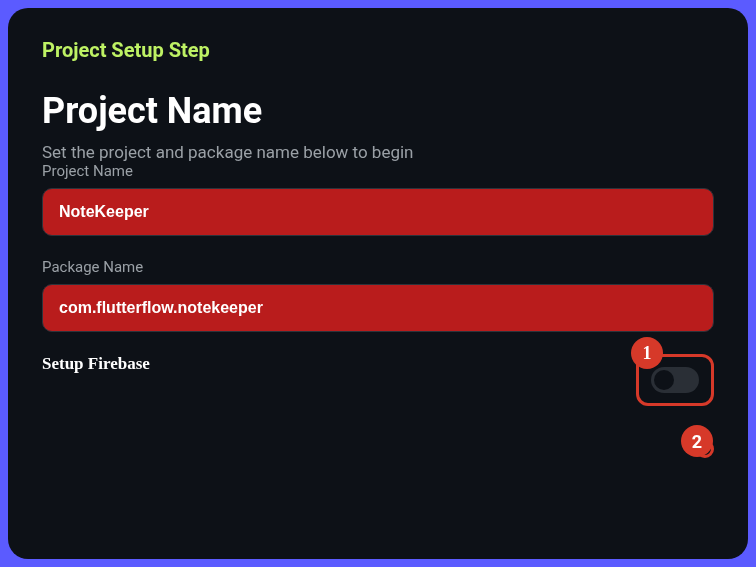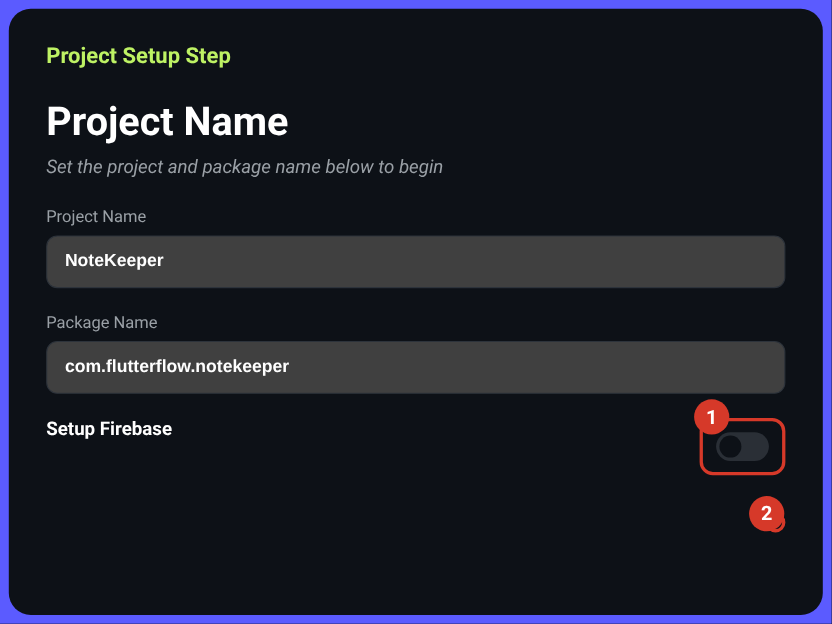--- a/index.html
+++ b/index.html
@@ -30,45 +30,44 @@
     }
     .page-title {
       color: #ffffff;
       font-size: 36px;
       font-weight: 700;
       margin-bottom: 10px;
     }
     .subtitle {
       color: #9aa0a6;
       font-size: 17px;
-      margin-bottom: 26px;
-      font-style: italic;
     }
     .field-label {
       color: #9aa0a6;
       font-size: 15px;
       margin-bottom: 8px;
     }
     .text-input {
       width: 100%;
-      background: #404040;
+      background: #b91c1c;
       border: 1px solid #2d333b;
       border-radius: 10px;
       padding: 14px 16px;
       color: #ffffff;
       font-size: 16px;
       font-weight: 600;
       margin-bottom: 22px;
       outline: none;
     }
     .firebase-section {
       display: flex;
       align-items: flex-start;
       justify-content: space-between;
       gap: 30px;
+      font-family: Liberation Serif, serif;
     }
     .firebase-text {
       flex: 1;
     }
     .firebase-title {
       color: #ffffff;
       font-size: 17px;
       font-weight: 700;
       margin-bottom: 6px;
     }

